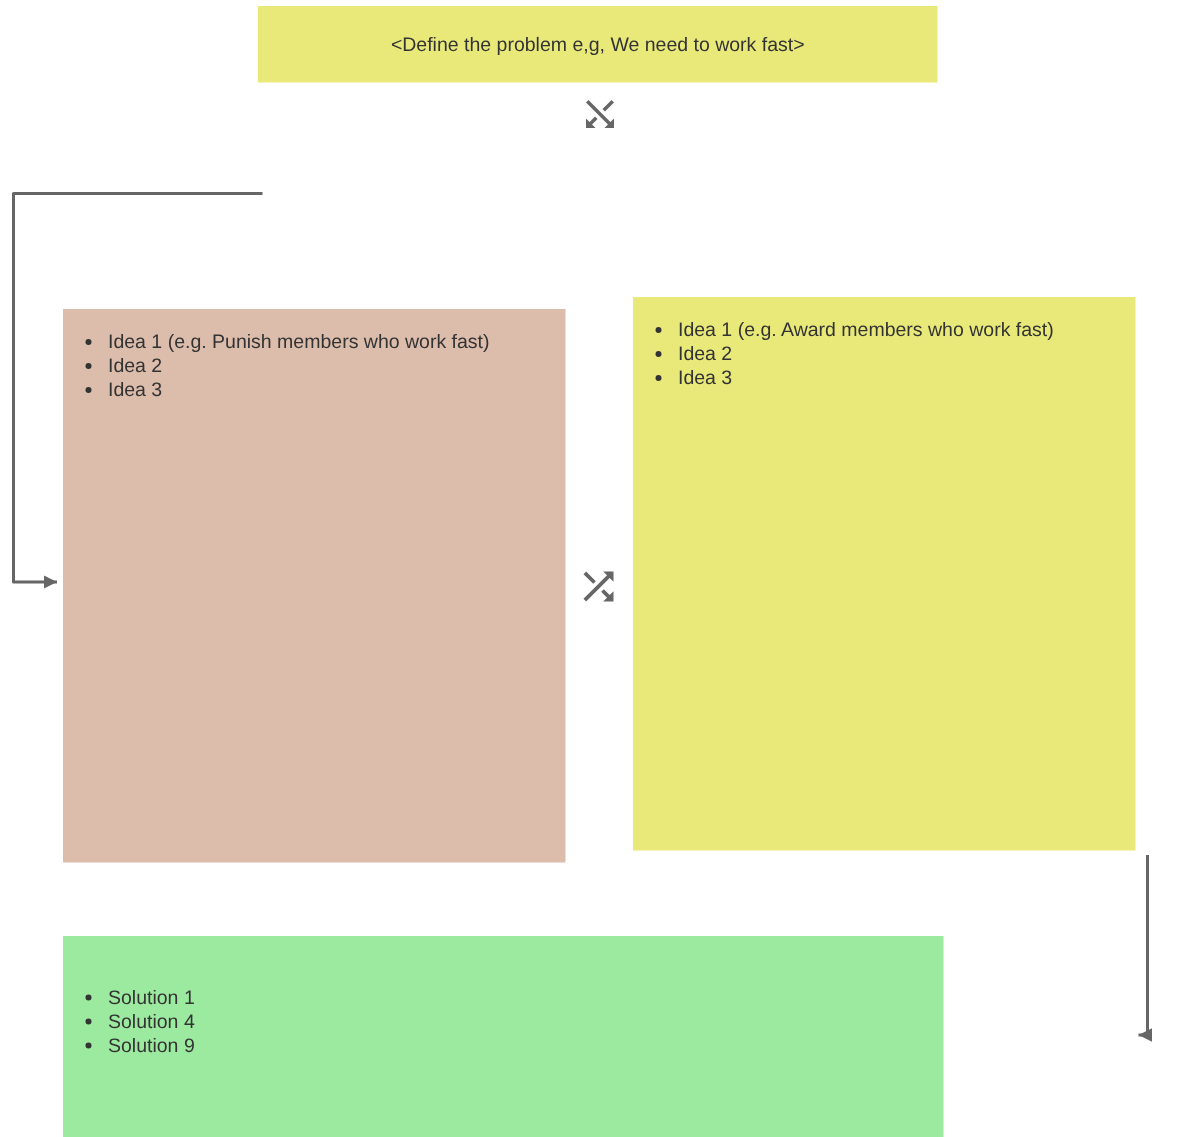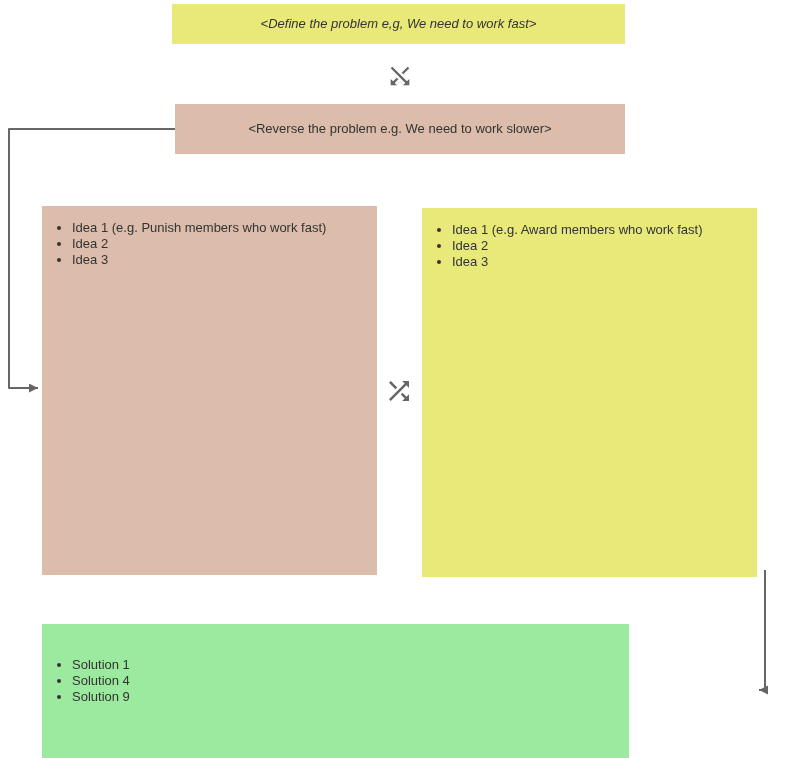--- a/index.html
+++ b/index.html
@@ -2,24 +2,24 @@
 <html style="--yellow: #e9e97a; --salmon: #dcbcab; --green: #9ce9a0; --arrow: #666666; --text: #333333;"><head>
 <meta charset="utf-8">
 <style>
   html,body{margin:0;padding:0;background:#ffffff;}
   body{font-family:"Liberation Sans", sans-serif;color:var(--text,#333333);}
   .canvas{position:relative;width:797px;height:758px;background:#ffffff;overflow:hidden;}
 
   .node{position:absolute;box-sizing:border-box;font-size:13px;line-height:16px;}
   .center-label{display:flex;align-items:center;justify-content:center;text-align:center;}
 
-  .define-box{left:172px;top:4px;width:453px;height:40px;background:var(--yellow,#e9e97a);font-style:italic;}
+  .define-box{left:172px;top:4px;width:453px;height:51px;background:var(--yellow,#e9e97a);}
   .reverse-box{left:175px;top:104px;width:450px;height:50px;background:var(--salmon,#dcbcab);}
   .left-ideas-box{left:42px;top:206px;width:335px;height:369px;background:var(--salmon,#dcbcab);padding:14px 8px;}
-  .right-ideas-box{left:422px;top:208px;width:335px;height:369px;background:var(--yellow,#e9e97a);padding:14px 8px;}
+  .right-ideas-box{left:422px;top:198px;width:335px;height:369px;background:var(--yellow,#e9e97a);padding:14px 8px;}
   .solutions-box{left:42px;top:624px;width:587px;height:134px;background:var(--green,#9ce9a0);padding:33px 8px;}
 
   ul.bullets{margin:0;padding:0 0 0 22px;list-style:disc;}
   ul.bullets li{margin:0;padding:0;font-size:13px;line-height:16px;}
 
   .icon-wrap{position:absolute;display:flex;align-items:center;justify-content:center;}
   .icon-top{left:386px;top:62px;width:28px;height:28px;transform:rotate(90deg);}
   .icon-mid{left:384px;top:376px;width:30px;height:30px;}
   .shuffle{width:100%;height:100%;fill:var(--arrow,#666666);}
 
@@ -45,23 +45,20 @@
   <div class="node define-box center-label">
     <span>&lt;Define the problem e,g, We need to work fast&gt;</span>
   </div>
 
   <div class="icon-wrap icon-top">
     <svg class="shuffle" viewBox="0 0 24 24">
       <path d="M10.59,9.17L5.41,4L4,5.41l5.17,5.17l1.42-1.41zM14.5,4l2.04,2.04L4,18.59L5.41,20L17.96,7.46L20,9.5V4h-5.5zM14.83,13.41l-1.41,1.41l3.13,3.13L14.5,20H20v-5.5l-2.04,2.04l-3.13-3.13z"></path>
     </svg>
   </div>
 
-  <div class="node reverse-box center-label">
-    <span>&lt;Reverse the problem e.g. We need to work slower&gt;</span>
-  </div>
 
   <div class="node left-ideas-box">
     <ul class="bullets">
       <li>Idea 1 (e.g. Punish members who work fast)</li>
       <li>Idea 2</li>
       <li>Idea 3</li>
     </ul>
   </div>
 
   <div class="icon-wrap icon-mid">

